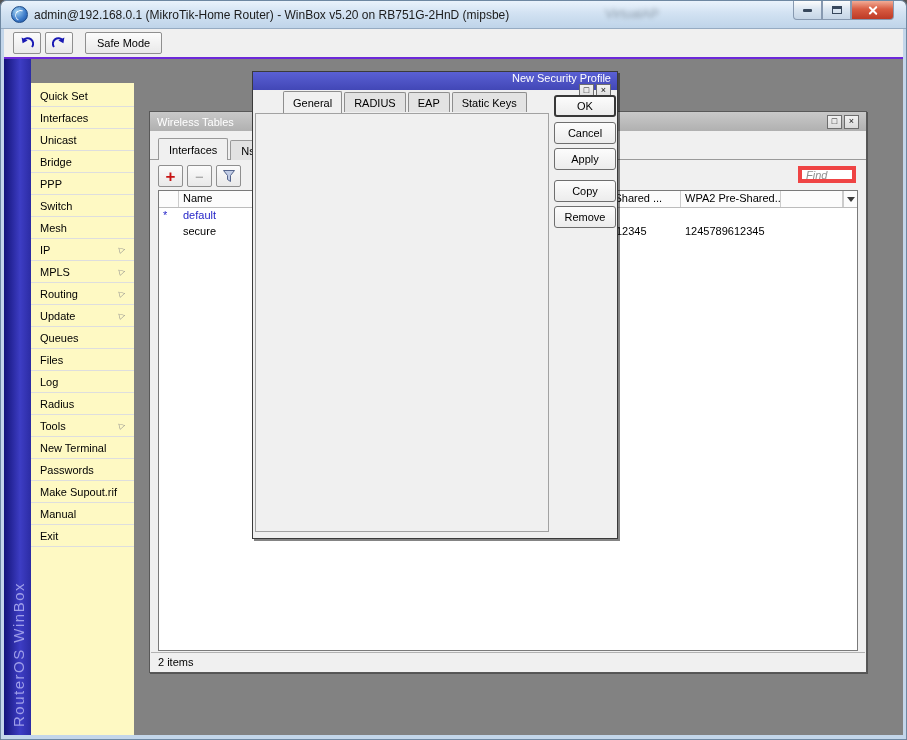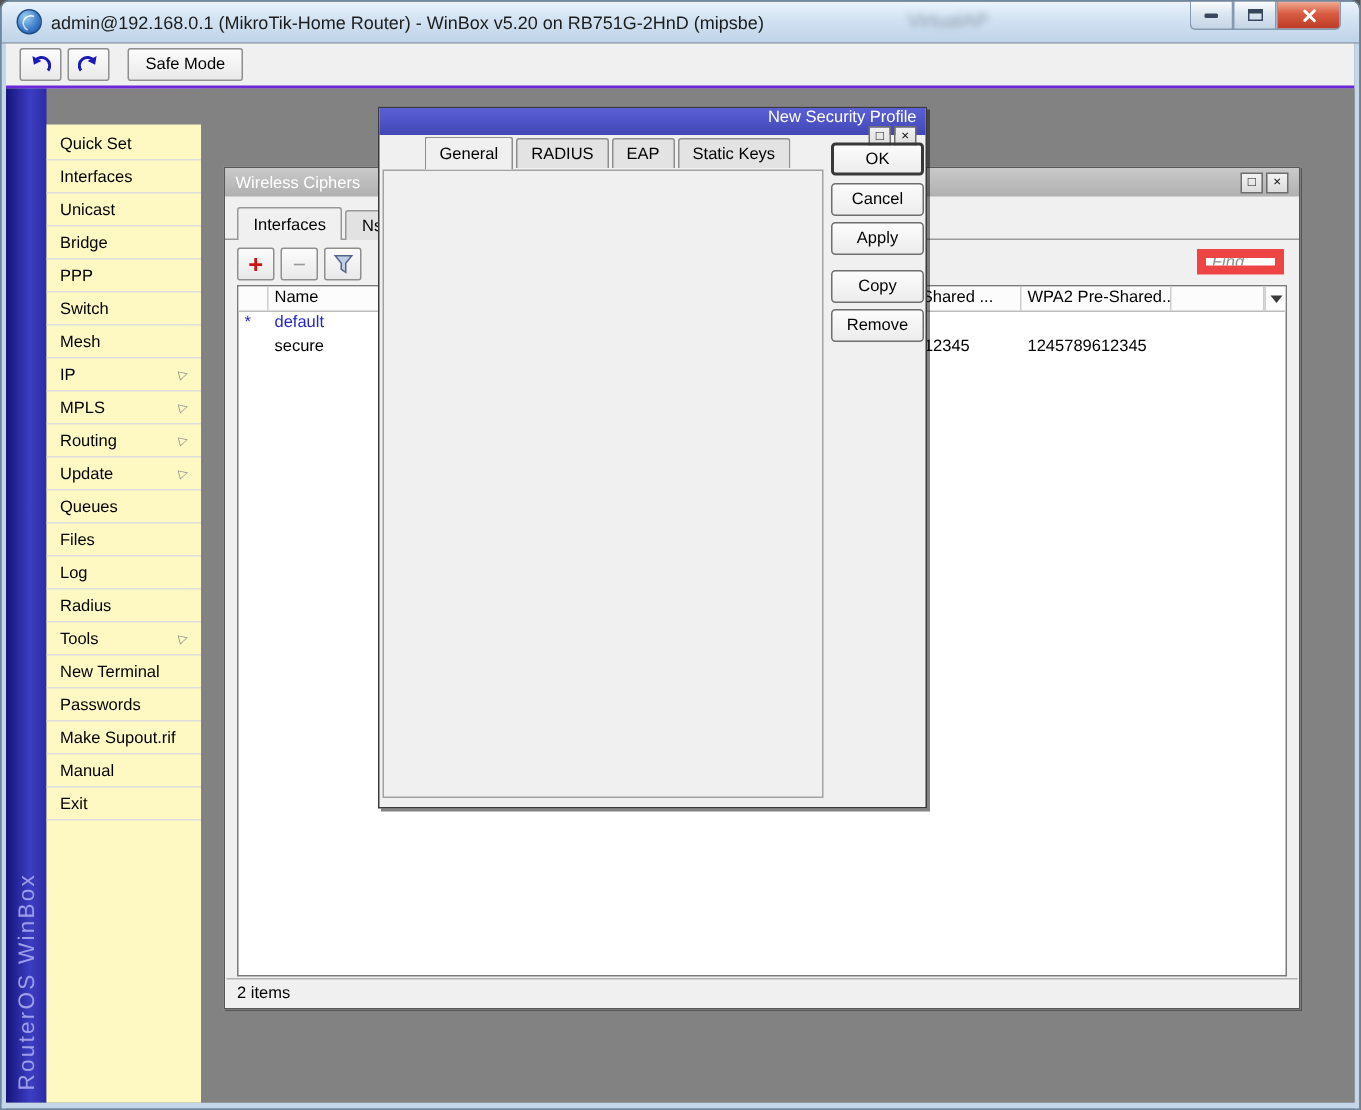--- a/index.html
+++ b/index.html
@@ -74,21 +74,21 @@
   .wtabline { position:absolute; left:0; right:0; top:47px; border-top:1px solid #9a9a9a; }
   .wtabs { position:absolute; left:8px; top:26px; display:flex; gap:2px; align-items:flex-end; }
   .wtab { height:20px; padding:0 10px; border:1px solid #989898; border-bottom:none;
     background:#e2e2e2; display:flex; align-items:center; border-radius:2px 2px 0 0; }
   .wtab.active { height:22px; background:#f0f0f0; position:relative; z-index:2; }
   .wtools { position:absolute; left:8px; top:53px; display:flex; gap:4px; }
   .wtbtn { width:25px; height:22px; border:1px solid #8f8f8f; border-radius:2px;
     background:linear-gradient(#fbfbfb,#e9e9e9); display:flex; align-items:center; justify-content:center; }
   .plus { color:#c81414; font-size:17px; font-weight:bold; line-height:15px; }
   .minus { color:#9a9a9a; font-size:15px; }
-  .findbox { position:absolute; right:10px; top:54px; width:58px; height:17px; border:6px solid #ef4444;
+  .findbox { position:absolute; right:10px; top:54px; width:58px; height:17px; border:4px solid #ef4444;
     background:#fff; padding:0 4px; font:italic 11px "Liberation Sans",sans-serif; color:#555; }
   .findbox::placeholder { color:#8f8f8f; font-style:italic; }
   .wtable { position:absolute; left:8px; right:8px; top:78px; bottom:21px; background:#fff; border:1px solid #7a7a7a; overflow:hidden; }
   .thead { display:flex; height:17px; background:#fcfcfc; border-bottom:1px solid #bcbcbc; }
   .th { border-right:1px solid #cccccc; padding:1px 4px; white-space:nowrap; overflow:hidden; }
   .trow { display:flex; height:16px; line-height:15px; }
   .td { padding:0 4px; white-space:nowrap; overflow:hidden; border-right:1px solid transparent; }
   .c-flag { width:20px; } .c-name { width:384px; } .c-wpa { width:118px; } .c-wpa2 { width:100px; }
   .c-fill { flex:1; } 
   .colbtn { width:14px; border-left:1px solid #cccccc; display:flex; align-items:center; justify-content:center; }
@@ -243,21 +243,21 @@
     <div class="mitem">
         <span>Manual</span>
       </div>
     <div class="mitem">
         <span>Exit</span>
       </div>
   </div>
 
   <div class="wwin">
     <div class="wtitle">
-      <span>Wireless Ciphers</span>
+      <span>Wireless Tables</span>
       <span class="wctrl">
         <span class="cbtn"><span>□</span></span>
         <span class="cbtn"><span>×</span></span>
       </span>
     </div>
     <div class="wtabline"></div>
     <div class="wtabs">
       <div class="wtab active">Interfaces</div>
       <div class="wtab">Nstreme Dual</div>
     </div>

